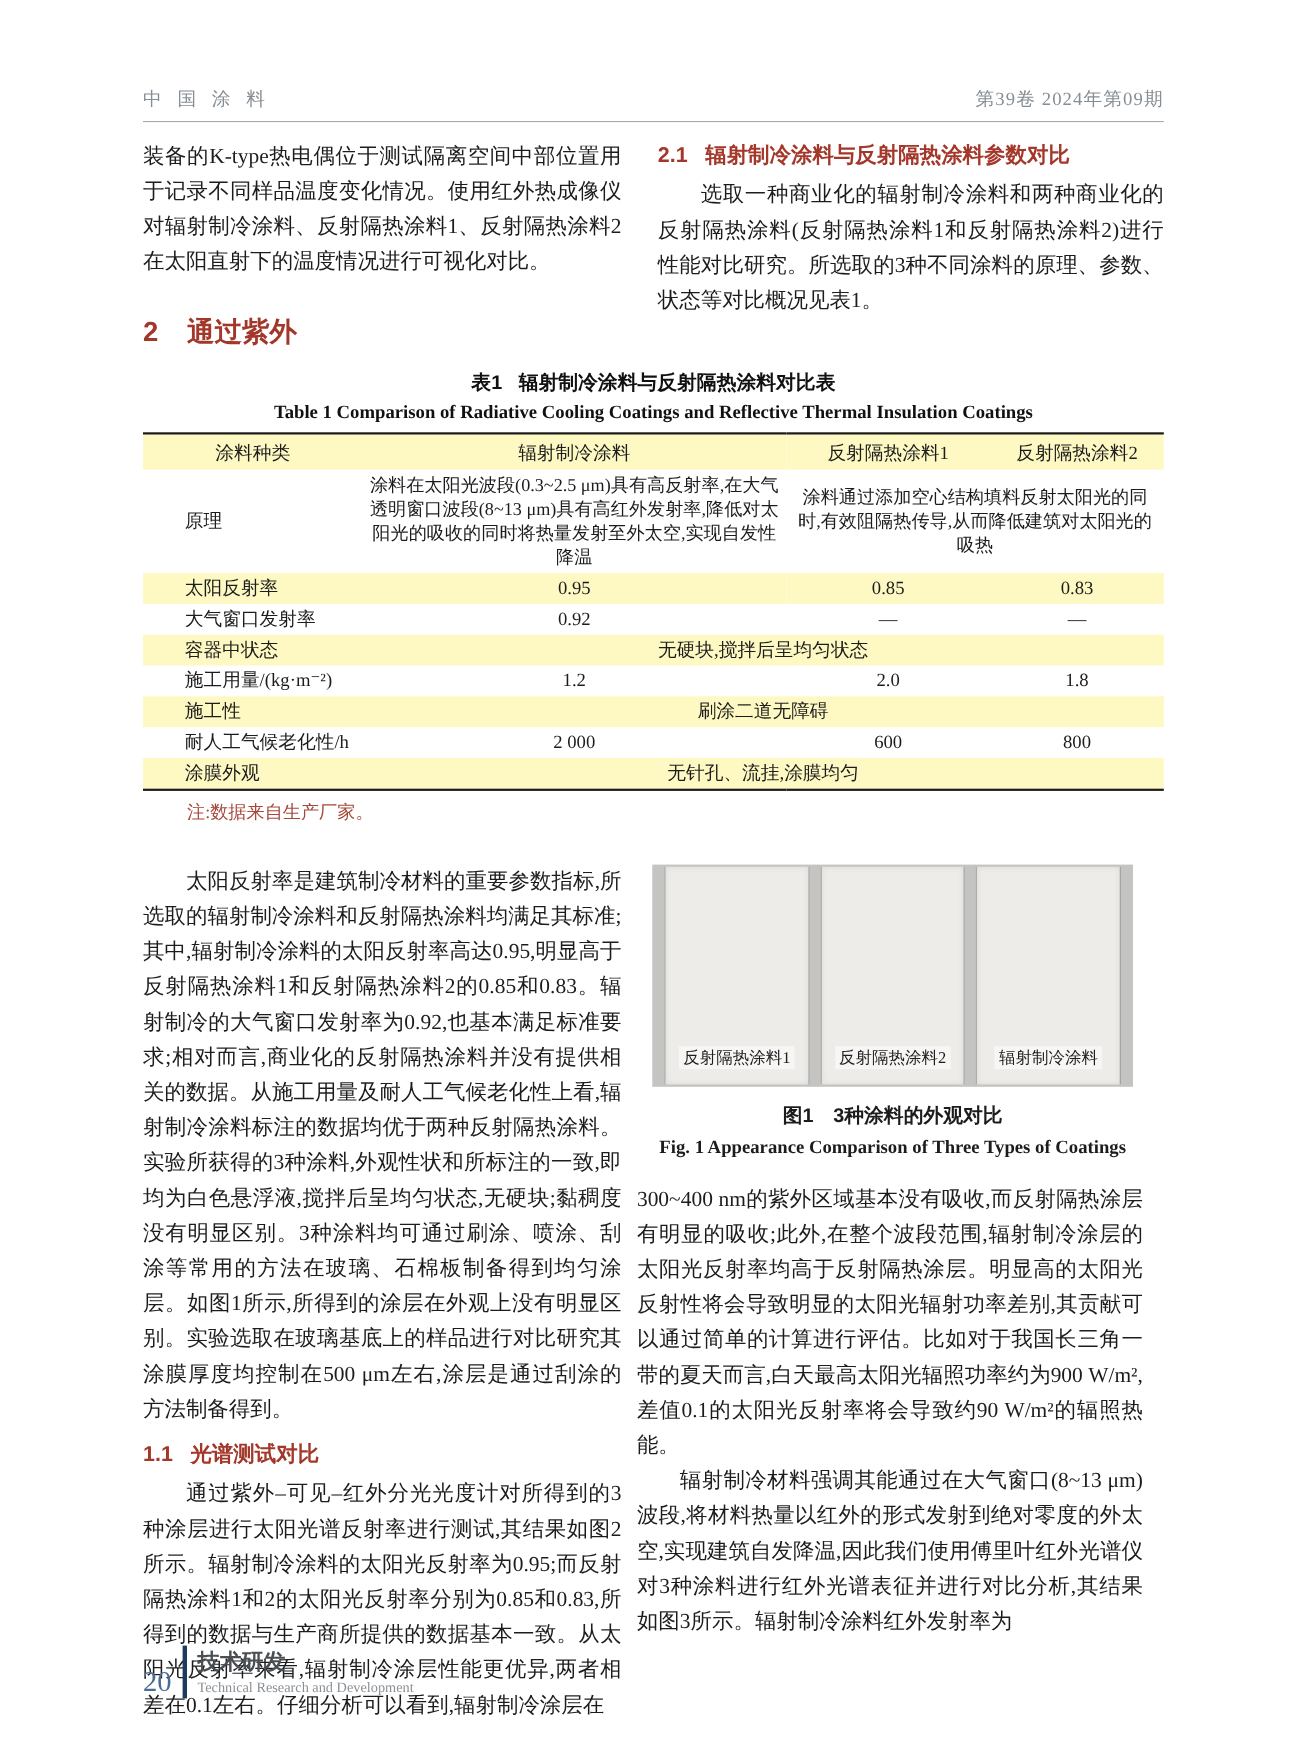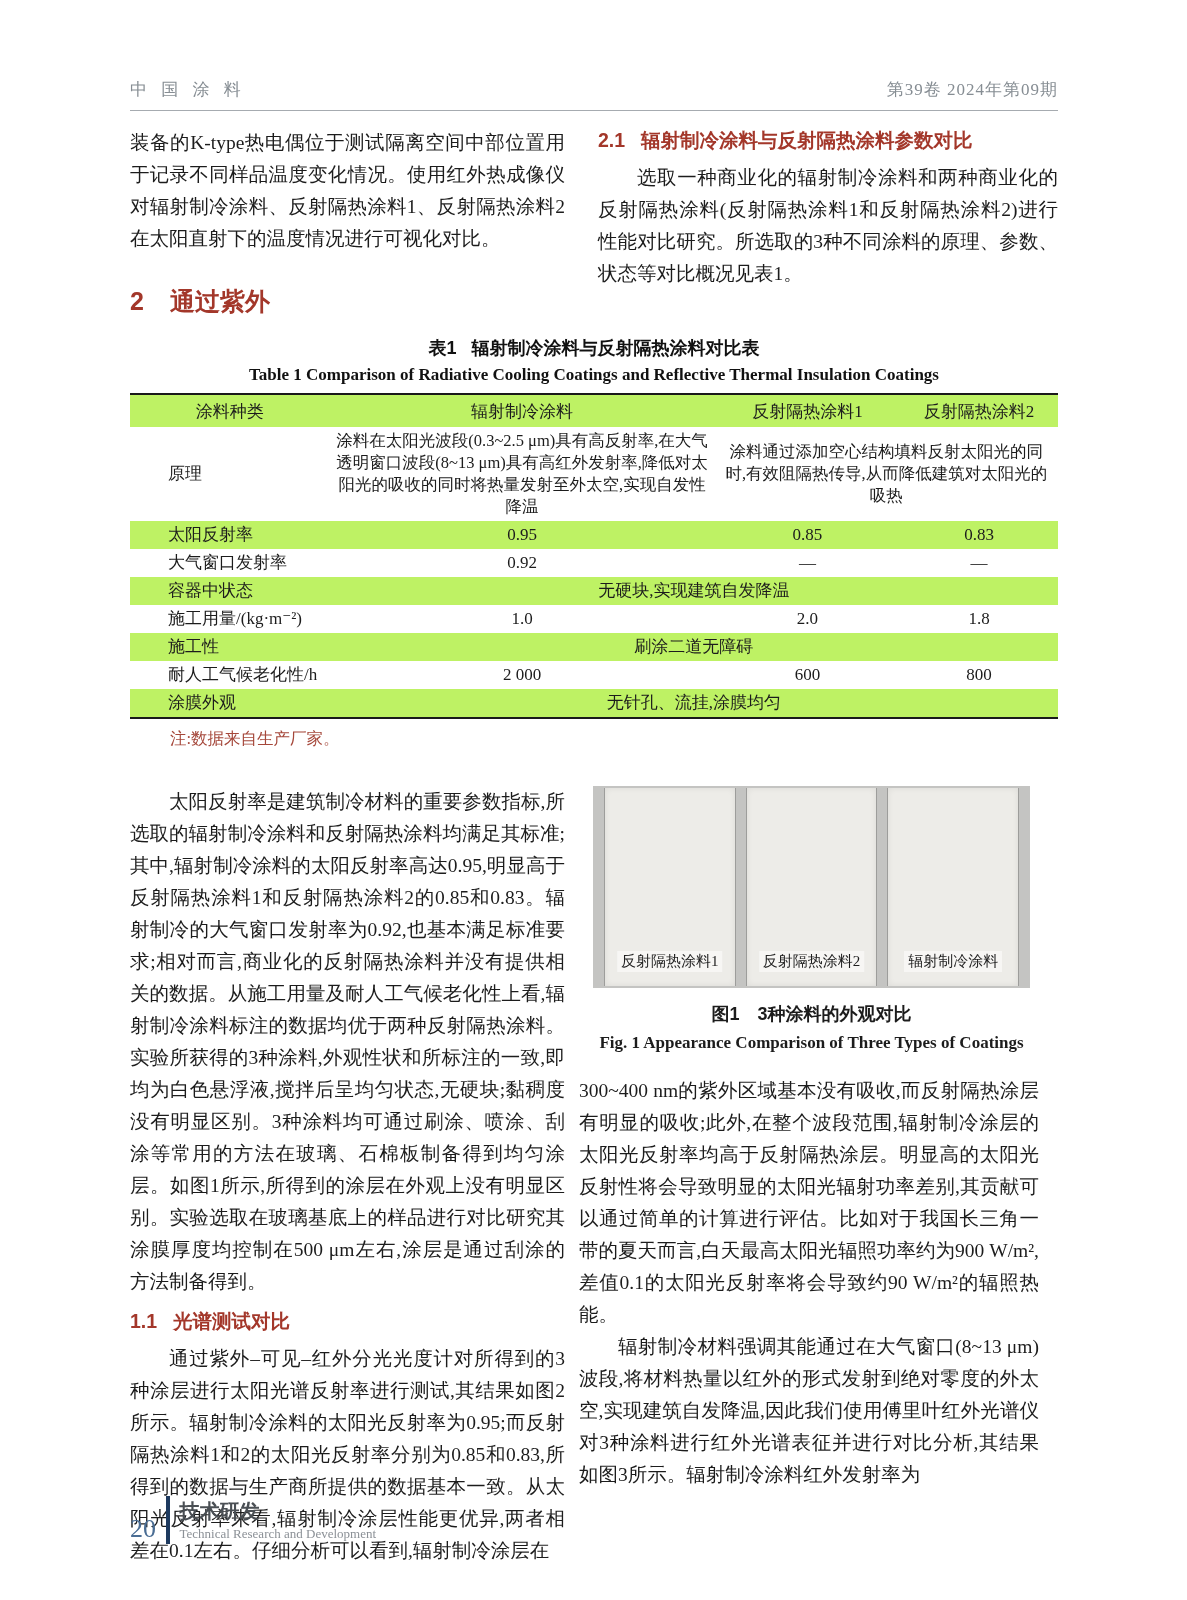--- a/index.html
+++ b/index.html
@@ -53,21 +53,21 @@
     text-align:center; font-weight:bold; font-size:17px; color:#111; margin-top:5px;
   }
   table.cmp {
     width:100%; border-collapse:collapse; margin-top:8px;
     border-top:2px solid #1a1a1a; border-bottom:2px solid #1a1a1a;
     font-size:17px;
   }
   table.cmp th { font-weight:normal; height:30px; text-align:center; }
   table.cmp td { text-align:center; padding:3px 6px; line-height:22px; }
   table.cmp td.lbl { text-align:left; padding-left:38px; }
-  tr.pink th, tr.pink td { background:#bef264; }
+  tr.pink th, tr.pink td { background:#fef9c3; }
   td.principle { font-size:16.5px; line-height:21px; padding:5px 10px; }
   .tbl-note {
     margin-top:9px; padding-left:40px; color:#a5473a; font-size:16.5px;
   }
 
   
   .figure-wrap { width:437px; margin-left:14px; }
   .fig-img {
     height:202px; background:#c4c4c2; display:flex; align-items:stretch;
     padding:0 6px; box-sizing:border-box;
@@ -164,25 +164,25 @@
           <td>0.83</td>
         </tr>
         <tr>
           <td class="lbl">大气窗口发射率</td>
           <td>0.92</td>
           <td>—</td>
           <td>—</td>
         </tr>
         <tr class="pink">
           <td class="lbl">容器中状态</td>
-          <td colspan="3">无硬块,实现建筑自发降温</td>
+          <td colspan="3">无硬块,搅拌后呈均匀状态</td>
         </tr>
         <tr>
           <td class="lbl">施工用量/(kg·m⁻²)</td>
-          <td>1.0</td>
+          <td>1.2</td>
           <td>2.0</td>
           <td>1.8</td>
         </tr>
         <tr class="pink">
           <td class="lbl">施工性</td>
           <td colspan="3">刷涂二道无障碍</td>
         </tr>
         <tr>
           <td class="lbl">耐人工气候老化性/h</td>
           <td>2 000</td>

